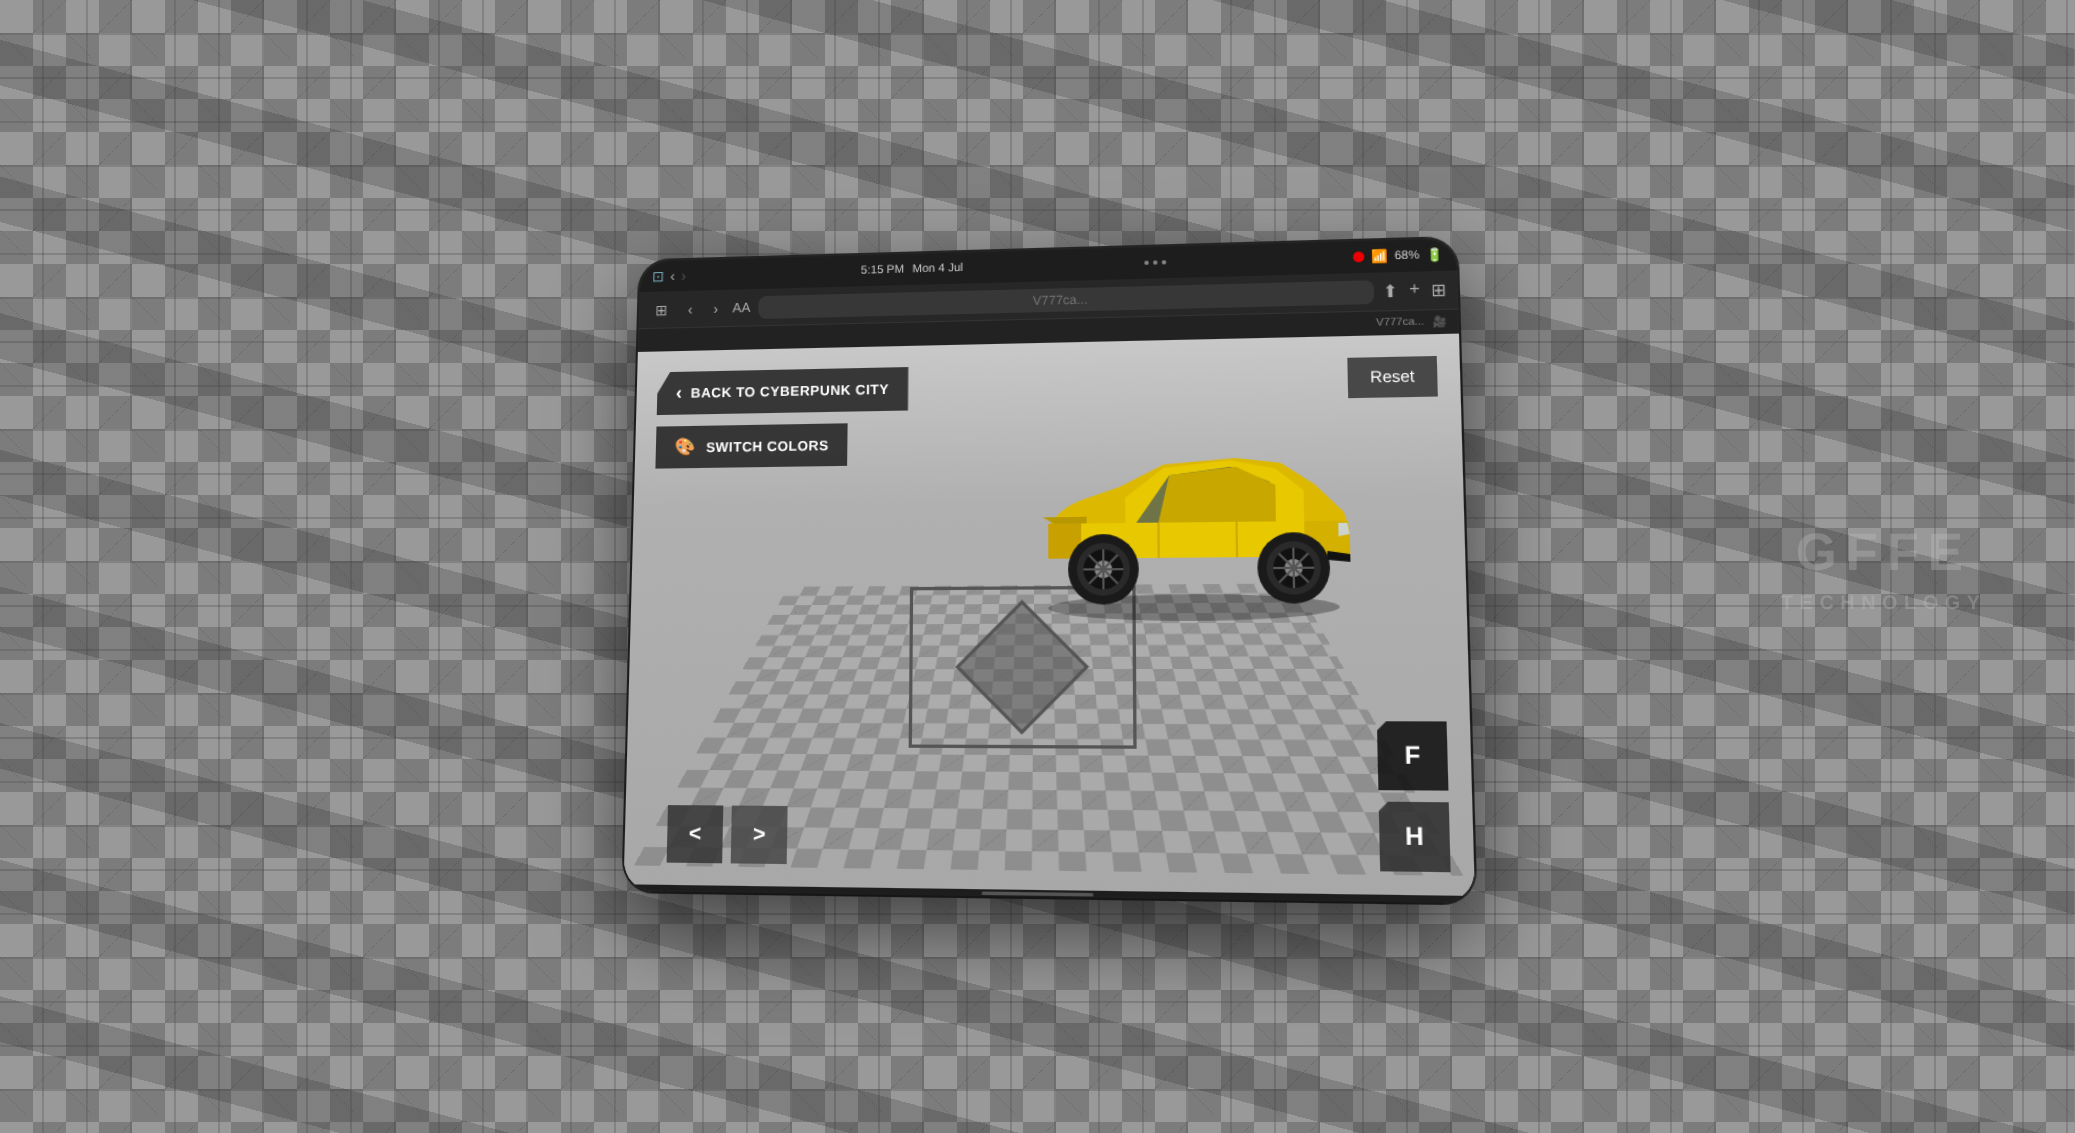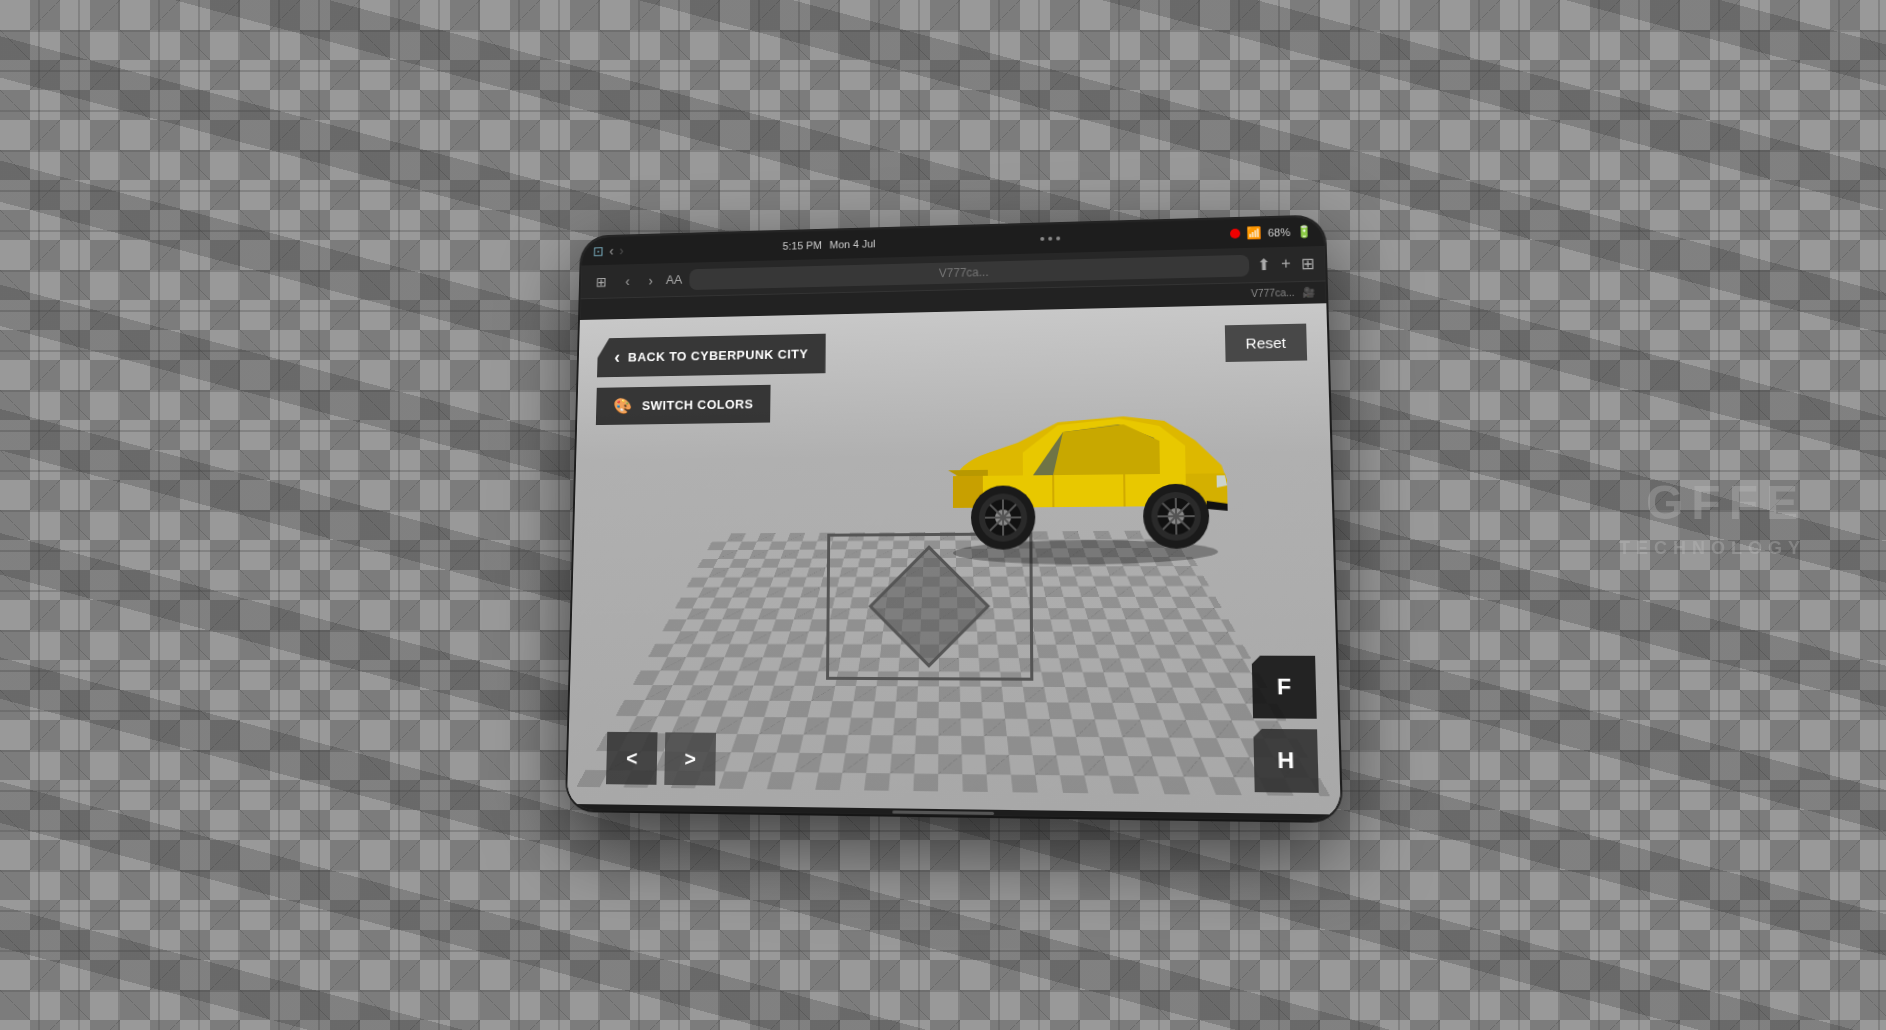--- a/index.html
+++ b/index.html
@@ -52,21 +52,21 @@
     
     .watermark {
       position: absolute;
       right: 80px;
       top: 50%;
       transform: translateY(-50%);
       color: rgba(200,200,200,0.3);
       font-size: 48px;
       font-weight: bold;
       letter-spacing: 8px;
-      text-align: right;
+      text-align: center;
       pointer-events: none;
       user-select: none;
       line-height: 1.4;
     }
 
     
     .tablet {
       position: absolute;
       left: 50%;
       top: 50%;

